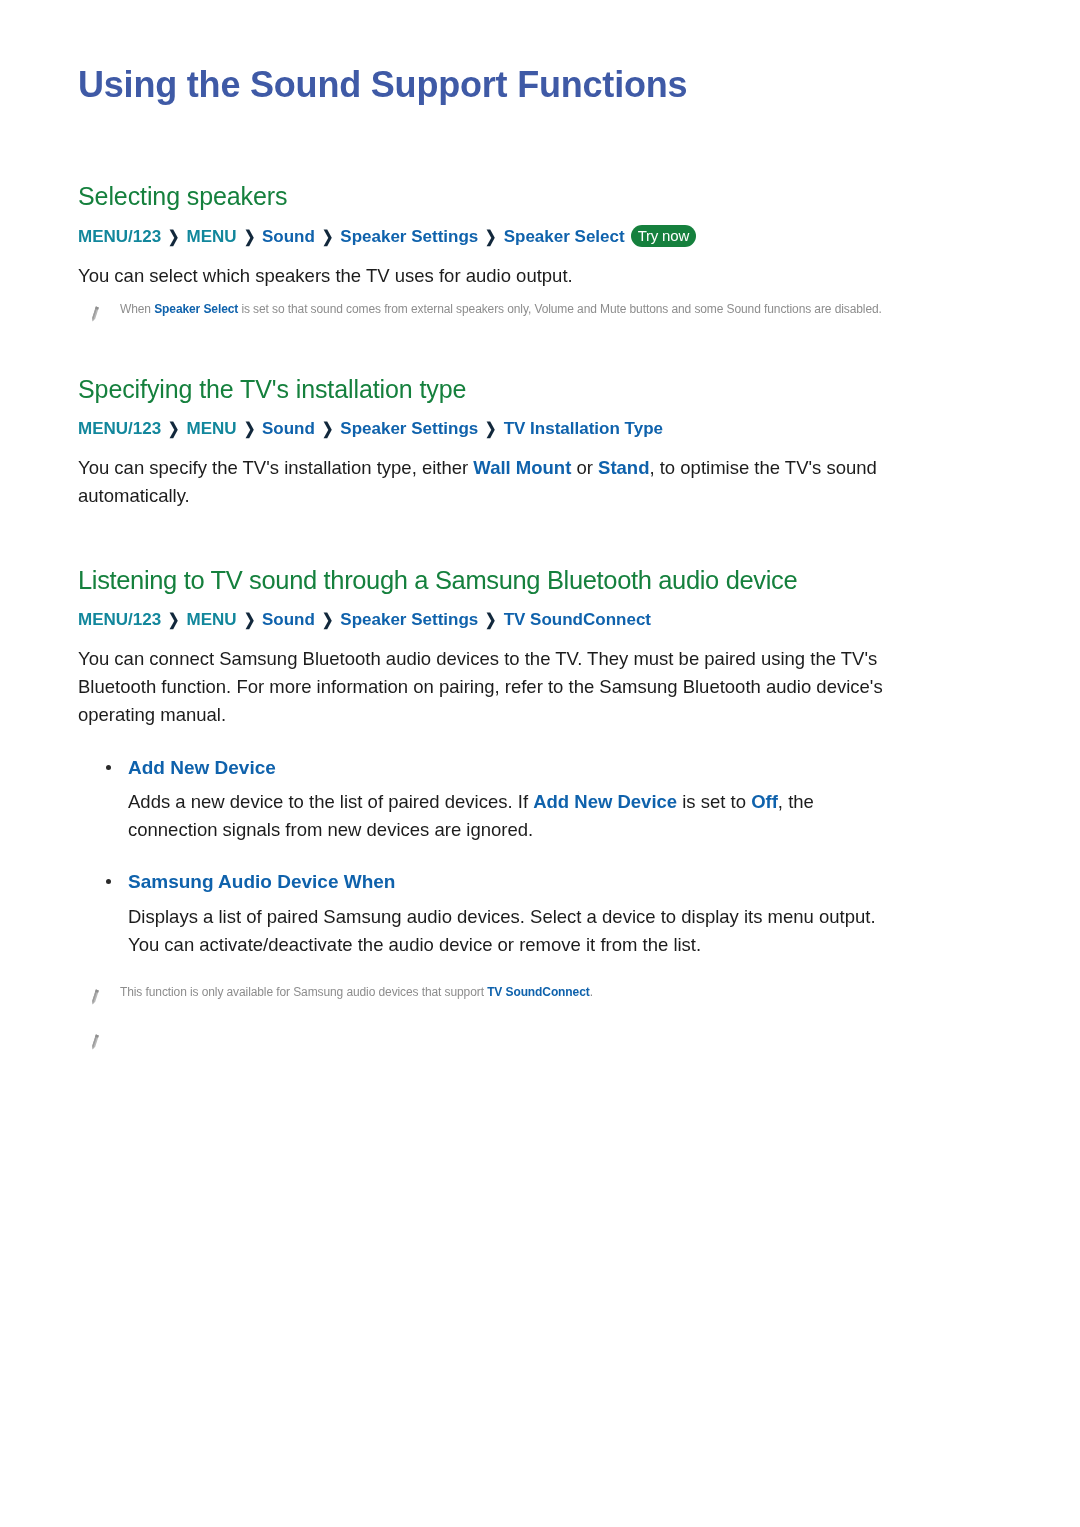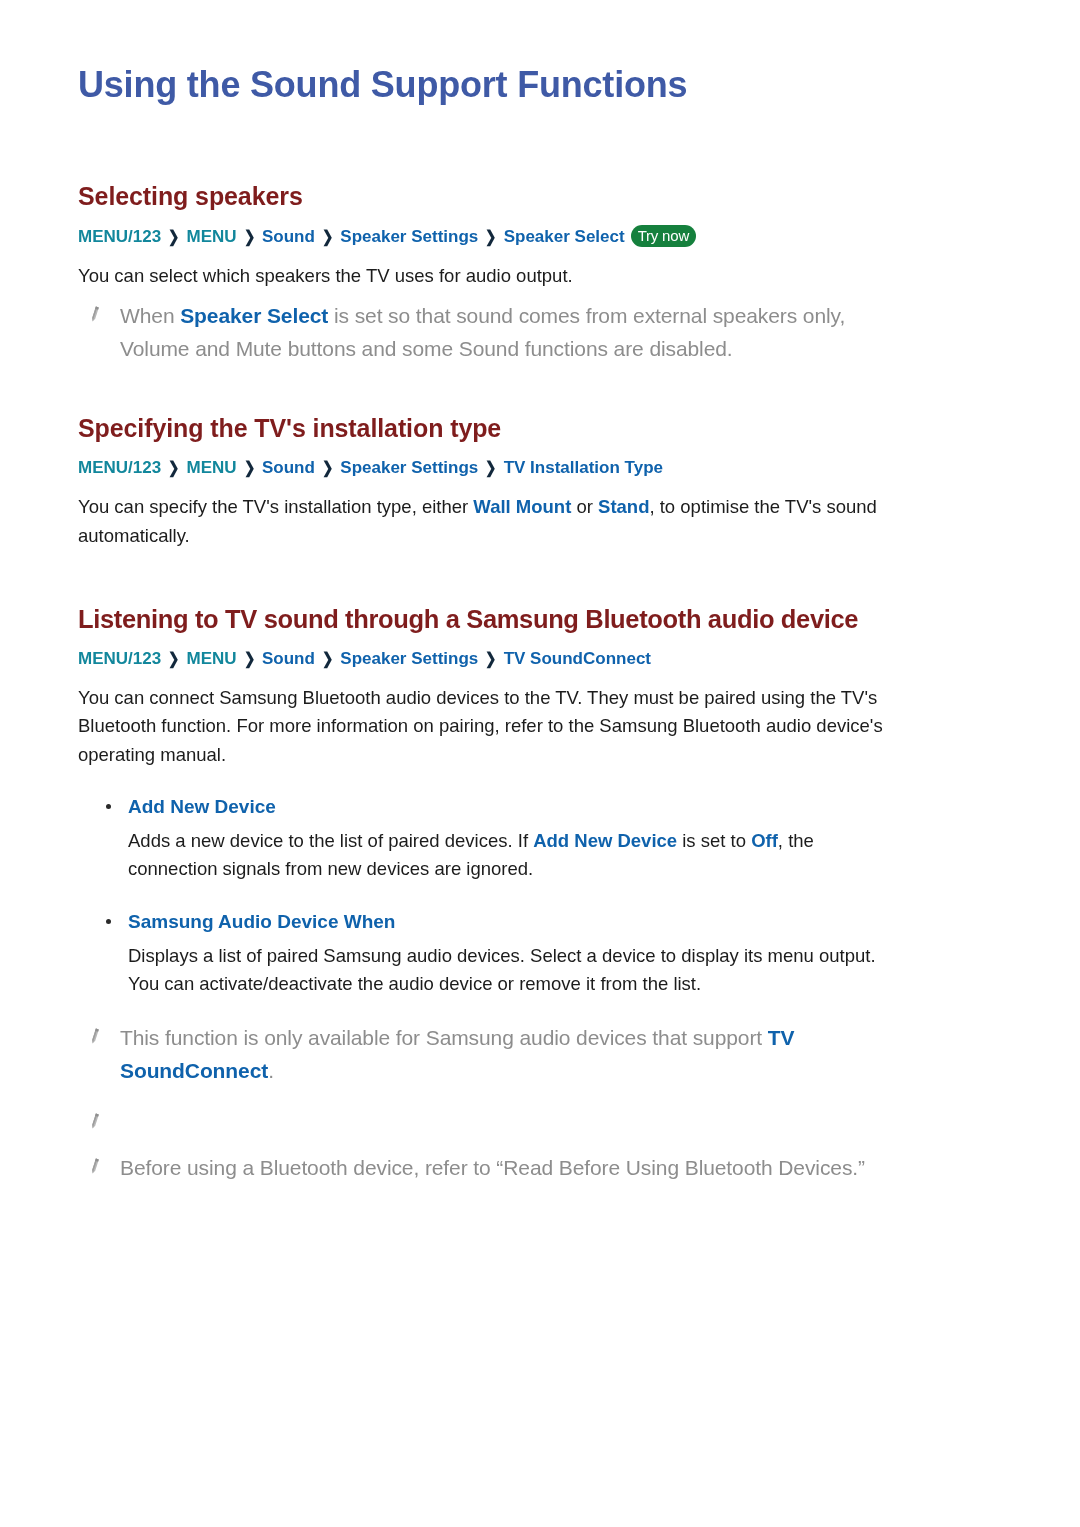--- a/index.html
+++ b/index.html
@@ -26,22 +26,22 @@
   .doc-title {
     font-size: 36px;
     font-weight: bold;
     color: #3f5aa6;
     letter-spacing: -0.2px;
     line-height: 1.25;
     margin: 0 0 74px 0;
   }
   .section-title {
     font-size: 25px;
-    font-weight: bold;
-    color: #7f1d1d;
+    font-weight: normal;
+    color: #15803d;
     line-height: 1.2;
     margin: 0 0 14px 0;
     letter-spacing: -0.1px;
   }
   .section-title.wide {
     font-size: 25.5px;
     letter-spacing: -0.35px;
   }
 
   
@@ -94,21 +94,21 @@
     max-width: 960px;
   }
   .note + .note { margin-top: 19px; }
   .note-icon {
     flex: 0 0 auto;
     width: 20px;
     height: 22px;
     margin: 4px 16px 0 6px;
   }
   .note-text {
-    font-size: 21px;
+    font-size: 12px;
     line-height: 1.55;
     color: #8d8d8d;
     letter-spacing: -0.1px;
   }
   .note-text .kw { color: #0f62ac; font-weight: bold; }
 
   
   .bullet-row {
     display: flex;
     align-items: baseline;
@@ -228,28 +228,16 @@
         <svg width="20" height="22" viewBox="0 0 20 22" xmlns="http://www.w3.org/2000/svg">
           <g transform="rotate(18 10 11)">
             <path d="M9.2 2.4 L12.3 2.4 L12.3 14.2 L10.75 17.6 L9.2 14.2 Z" fill="#b8b8b8"></path>
             <path d="M9.2 2.4 L10.75 2.4 L10.75 14.2 L10.75 17.6 L9.2 14.2 Z" fill="#9c9c9c"></path>
             <rect x="9.2" y="2.4" width="3.1" height="2.4" fill="#8f8f8f"></rect>
           </g>
         </svg>
       </span>
     </div>
 
-    <div class="note">
-      <span class="note-icon">
-        <svg width="20" height="22" viewBox="0 0 20 22" xmlns="http://www.w3.org/2000/svg">
-          <g transform="rotate(18 10 11)">
-            <path d="M9.2 2.4 L12.3 2.4 L12.3 14.2 L10.75 17.6 L9.2 14.2 Z" fill="#b8b8b8"></path>
-            <path d="M9.2 2.4 L10.75 2.4 L10.75 14.2 L10.75 17.6 L9.2 14.2 Z" fill="#9c9c9c"></path>
-            <rect x="9.2" y="2.4" width="3.1" height="2.4" fill="#8f8f8f"></rect>
-          </g>
-        </svg>
-      </span>
-      <span class="note-text"><span>Before using a Bluetooth device, refer to “Read Before Using Bluetooth Devices.”</span></span>
-    </div>
 
   </div>
 
 </div>
 
 </body></html>

